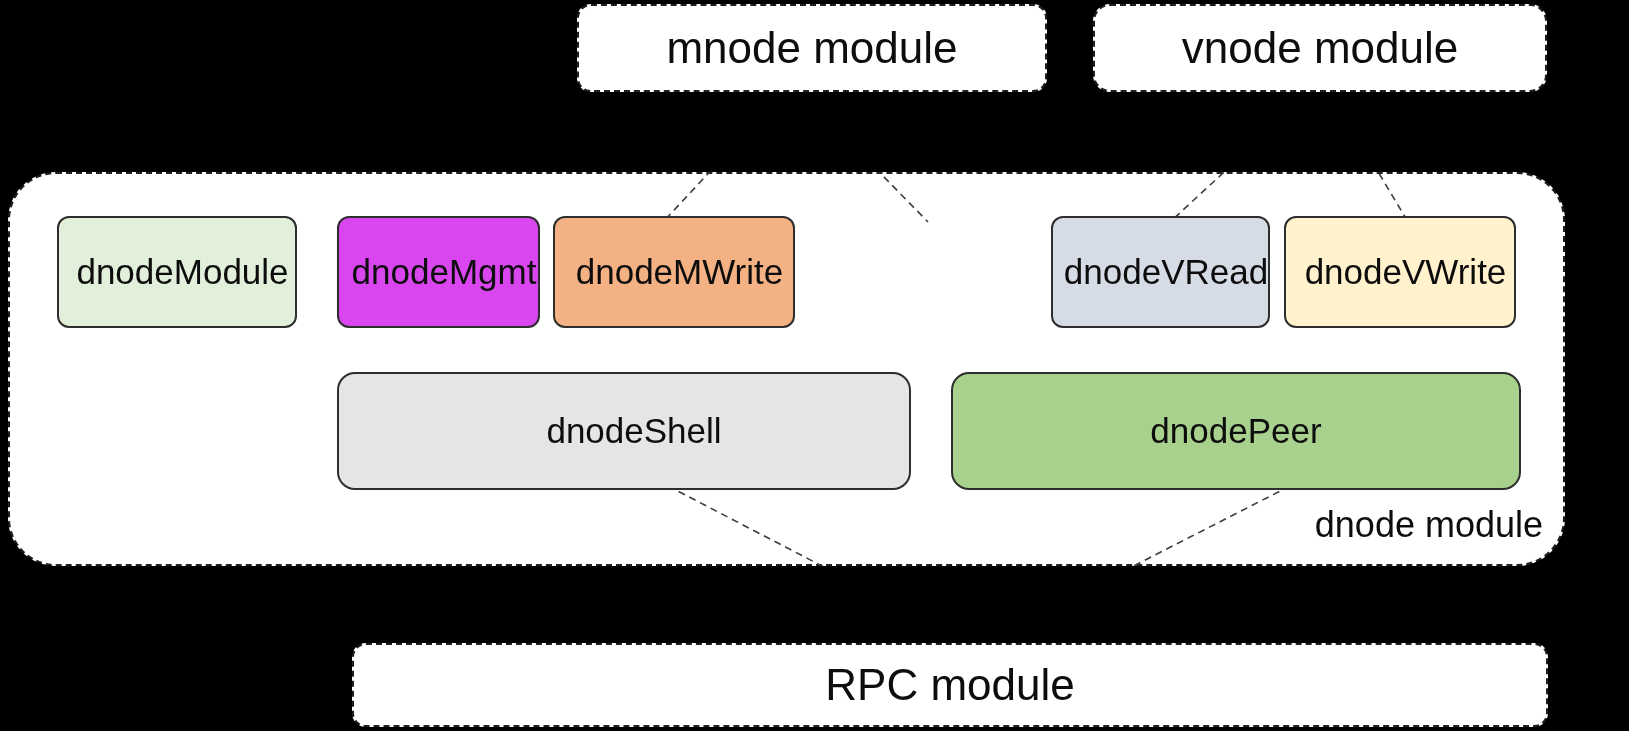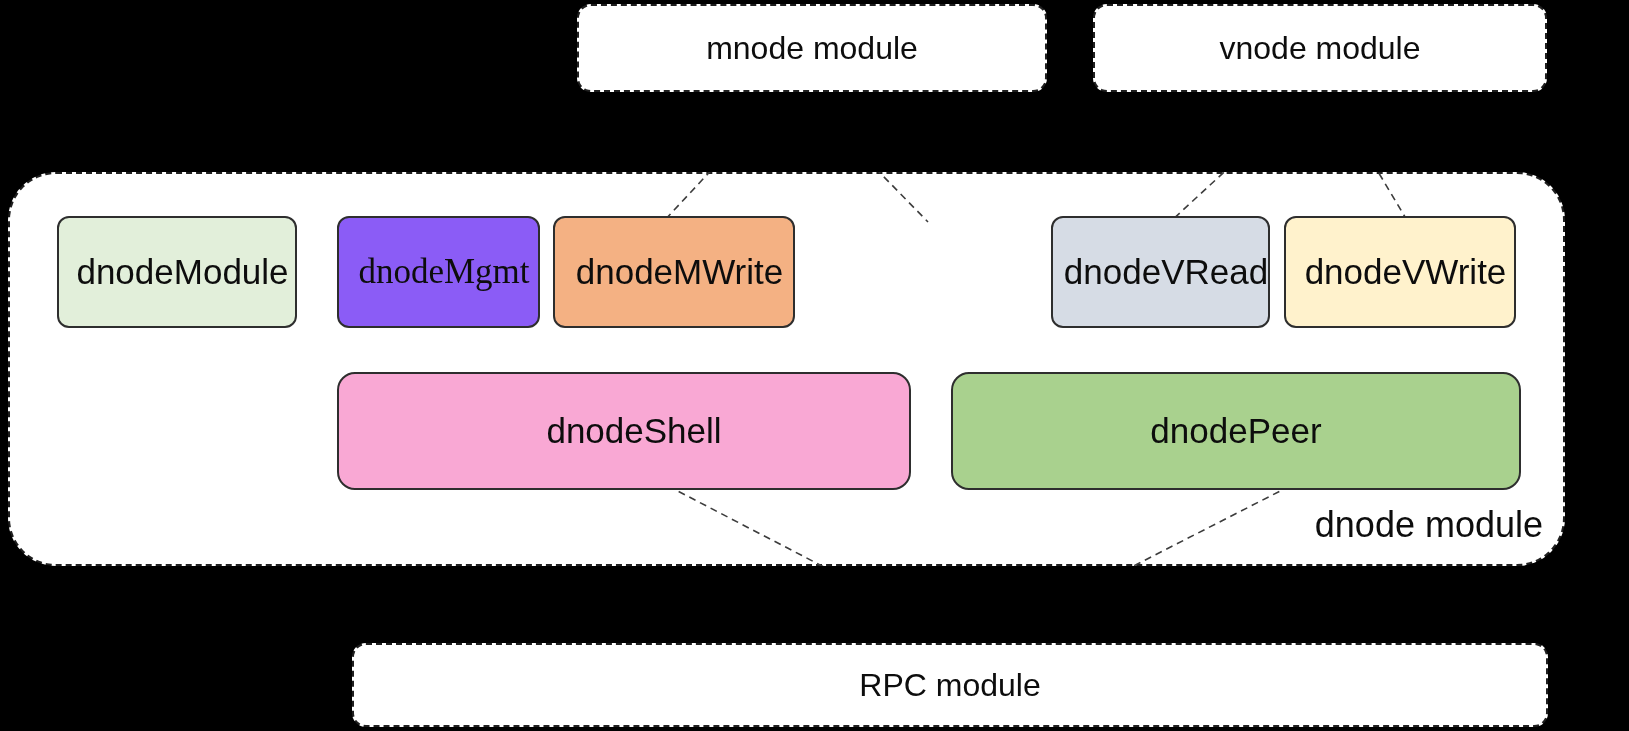--- a/index.html
+++ b/index.html
@@ -15,24 +15,24 @@
     background:#000;
   }
   
   .module-box{
     position:absolute;
     background:#fff;
     border:2px dashed #1f1f1f;
     border-radius:14px;
     display:flex;align-items:center;justify-content:center;
     box-sizing:border-box;
-    font-size:32px;color:#0d0d0d;
+    font-size:44px;color:#0d0d0d;
   }
   .mnode-box{left:577px;top:4px;width:470px;height:88px;}
-  .vnode-box{left:1093px;top:4px;width:454px;height:88px;}
+  .vnode-box{left:1093px;top:4px;width:454px;height:88px;border-radius:17px;}
   .rpc-box{left:352px;top:643px;width:1196px;height:84px;}
 
   
   .dnode-container{
     position:absolute;
     left:8px;top:172px;width:1557px;height:394px;
     background:#fff;
     border:2px dashed #1f1f1f;
     border-radius:48px;
     box-sizing:border-box;
@@ -98,34 +98,34 @@
       <line x1="1312" y1="91" x2="1170" y2="222"></line>
       <line x1="1330" y1="91" x2="1408" y2="222"></line>
       <line x1="668" y1="486" x2="980" y2="648"></line>
       <line x1="1290" y1="486" x2="973" y2="648"></line>
     </g>
   </svg>
 
   <div class="cell row1 c-module" style="background: rgb(226, 239, 218);">
     <span>dnodeModule</span>
   </div>
-  <div class="cell row1 c-mgmt" style="background: #8b5cf6; font-family: Liberation Serif, serif;">
+  <div class="cell row1 c-mgmt" style="background: #d946ef;">
     <span>dnodeMgmt</span>
   </div>
   <div class="cell row1 c-mread" style="background: rgb(244, 177, 131);">
     <span>dnodeMWrite</span>
   </div>
   <div class="cell row1 c-vwrite" style="background: rgb(255, 242, 204);">
     <span>dnodeVWrite</span>
   </div>
   <div class="cell row1 c-vread" style="background: rgb(214, 220, 229);">
     <span>dnodeVRead</span>
   </div>
 
-  <div class="cell row2 wide c-shell" style="background: #f9a8d4; padding-left: 20px;">
+  <div class="cell row2 wide c-shell" style="background: #e5e5e5; padding-left: 20px;">
     <span>dnodeShell</span>
   </div>
   <div class="cell row2 wide c-peer" style="background: rgb(169, 209, 142);">
     <span>dnodePeer</span>
   </div>
 
   <div class="module-box rpc-box">
     <span>RPC module</span>
   </div>
 

